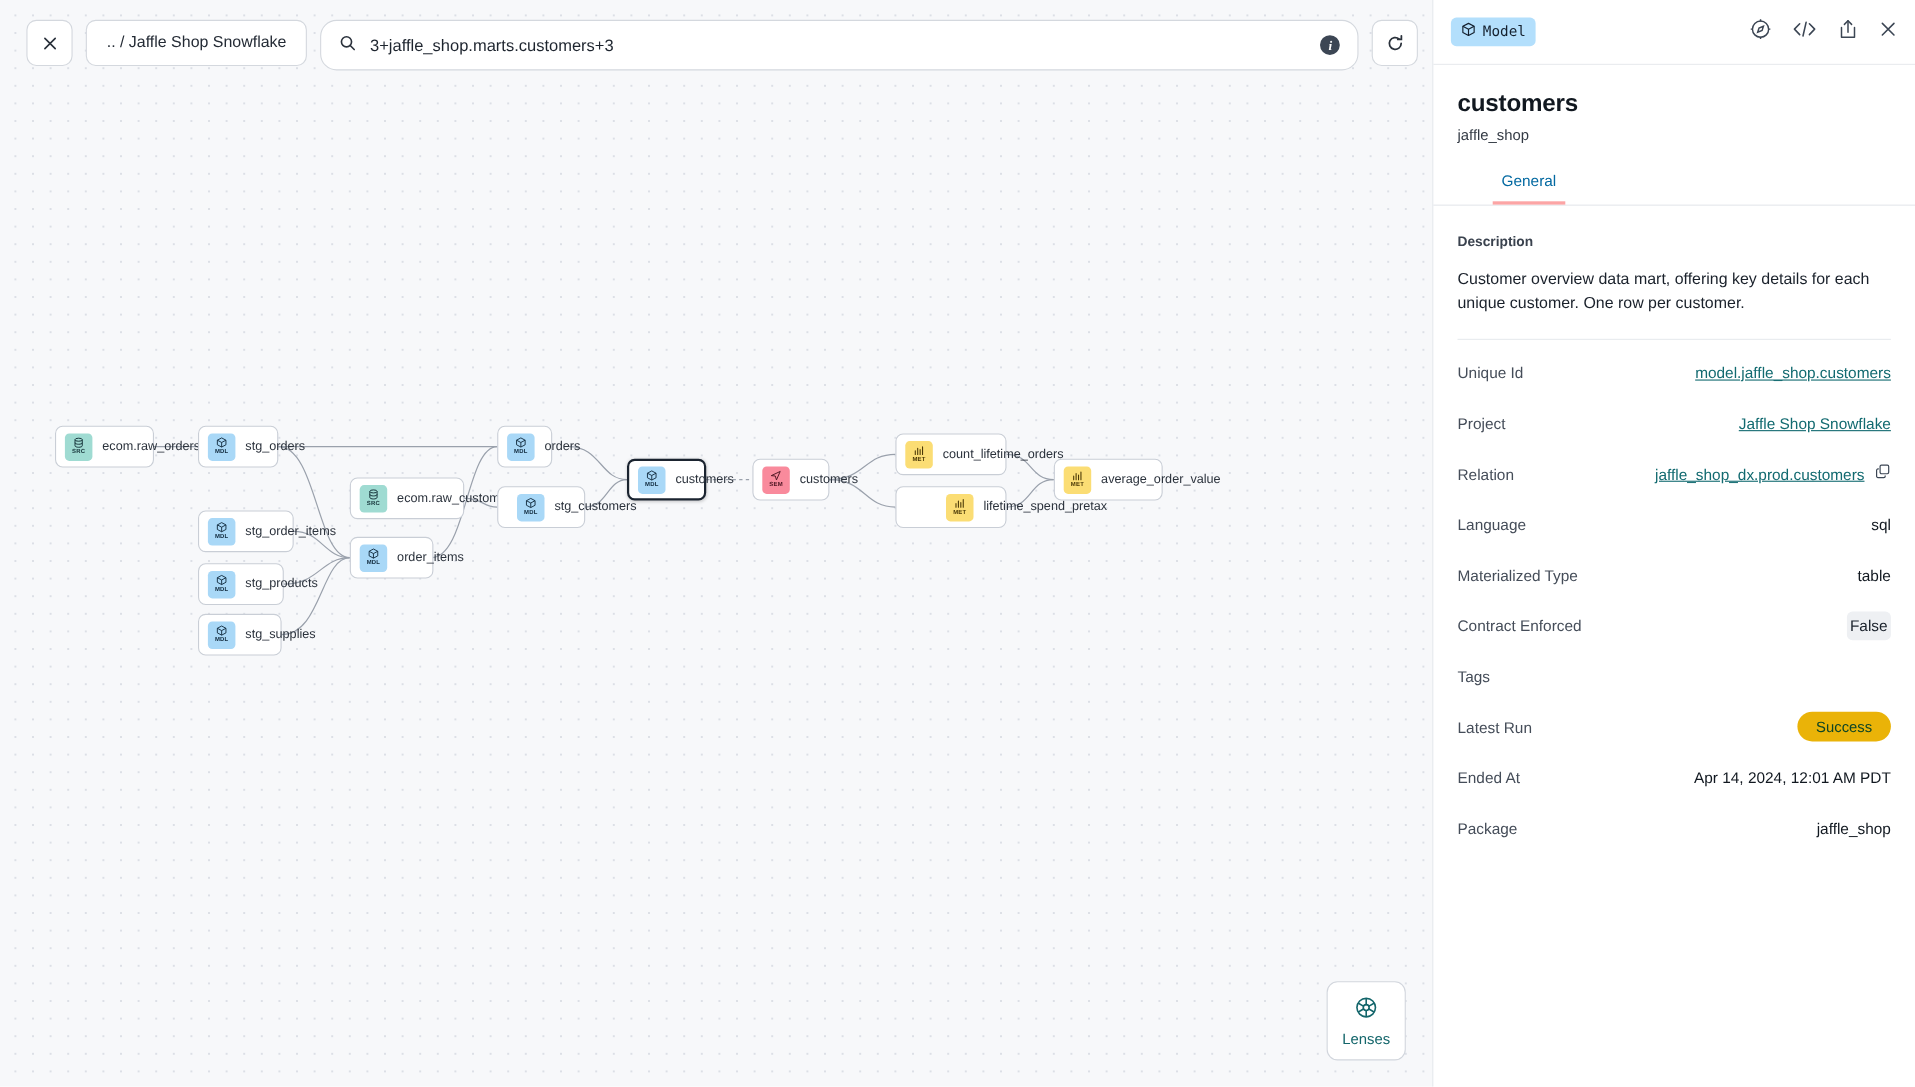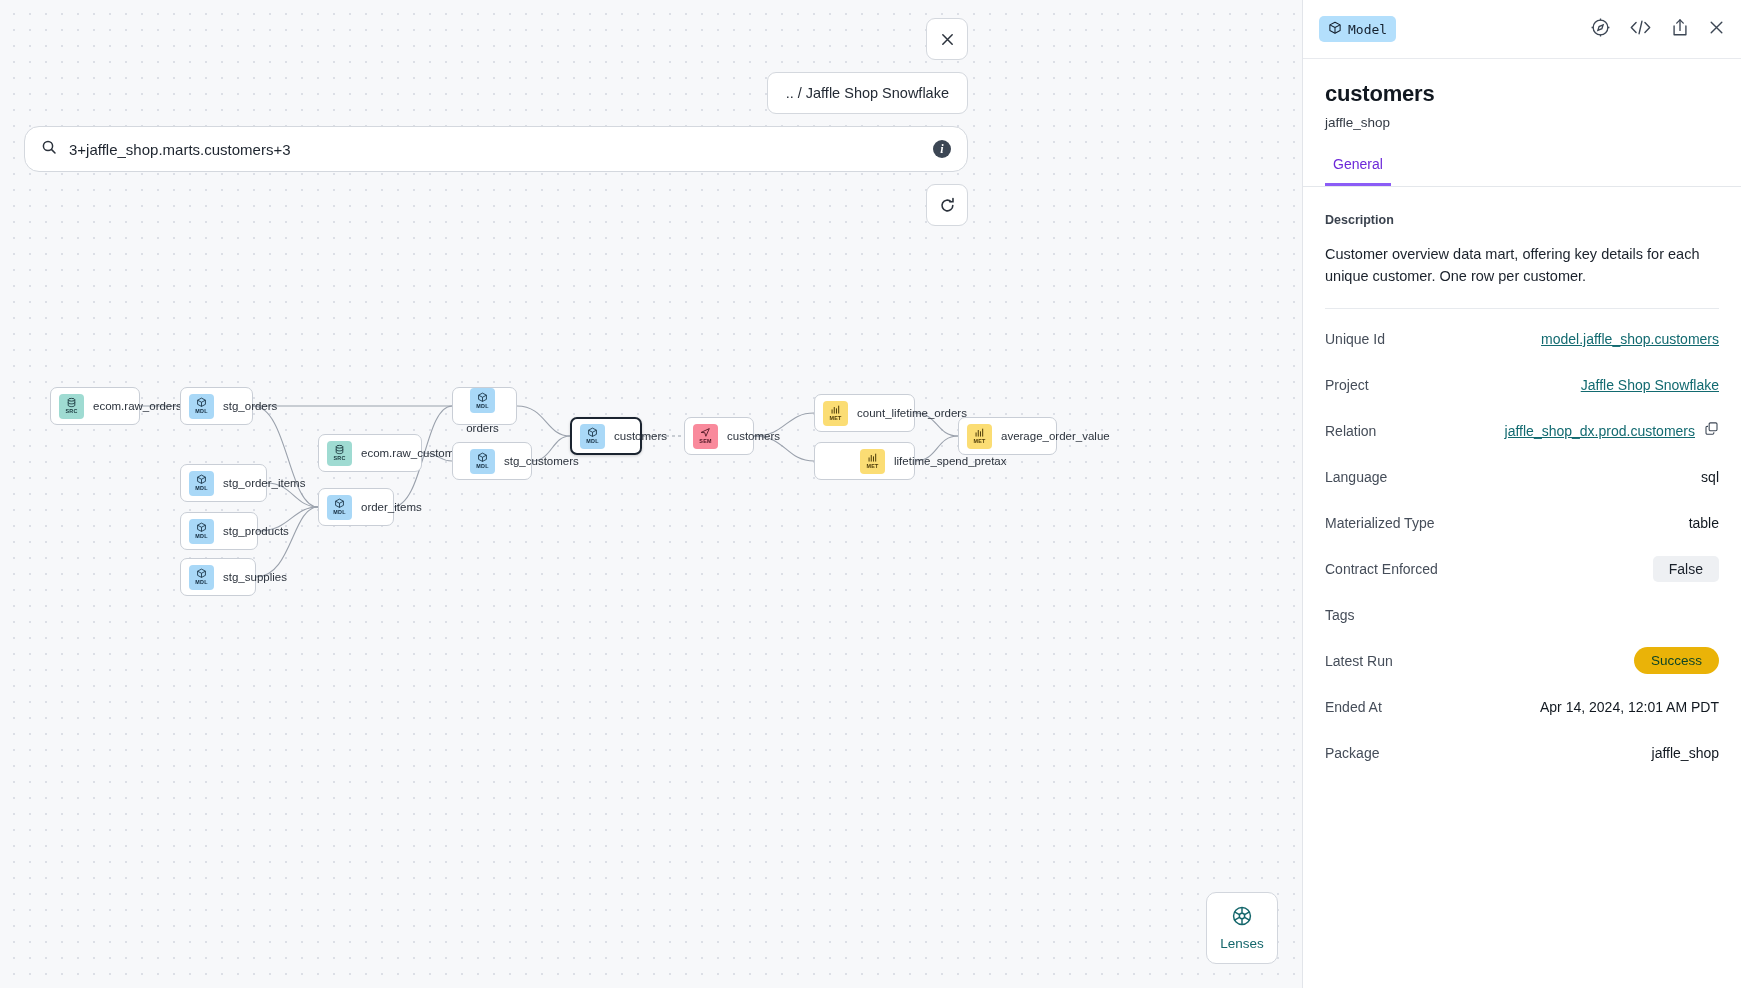--- a/index.html
+++ b/index.html
@@ -19,23 +19,22 @@
     background-image: radial-gradient(circle, #dcdfe6 1.1px, transparent 1.2px);
     background-size: 16px 16px;
     background-position: 6px 6px;
     overflow: hidden;
     flex: none;
   }
 
   
   .toolbar {
     position: absolute; top: 18px; left: 24px;
-    display: flex; align-items: flex-end; gap: 12px;
+    display: flex; align-items: flex-start; gap: 12px;
     z-index: 6;
-    flex-direction: column;
   }
   .tb-btn {
     height: 42px; min-width: 42px;
     background: #fff;
     border: 1px solid #d4d8de;
     border-radius: 9px;
     display: flex; align-items: center; justify-content: center;
     cursor: pointer;
   }
   .tb-btn svg { display:block; }
@@ -167,25 +166,26 @@
   .panel-title { font-size: 22px; font-weight: 700; color: #111820; letter-spacing: -.2px; }
   .panel-sub { font-size: 13.5px; color: #333a44; margin-top: 8px; }
 
   .tabs {
     margin-top: 26px;
     padding: 0 22px;
     border-bottom: 1px solid #e4e7eb;
     display: flex;
   }
   .tab {
-    font-size: 14px; color: #6d28d9;
+    font-size: 14px; color: #0369a1;
     padding: 0 8px 11px 8px;
-    border-bottom: 3px solid #8b5cf6;
+    border-bottom: 3px solid #fca5a5;
     cursor: pointer;
     font-weight: 400;
+    margin-left: 32px;
   }
 
   .panel-body { padding: 26px 22px 0 22px; overflow-y: auto; flex: 1; }
   .sec-label { font-size: 12.5px; font-weight: 700; color: #3a424e; }
   .desc {
     margin-top: 16px;
     font-size: 14.5px; line-height: 1.55;
     color: #1a212b;
   }
   .divider { height: 1px; background: #e7eaee; margin: 20px 0 0 0; }
@@ -194,21 +194,21 @@
     min-height: 32px;
     margin-top: 14px;
     gap: 16px;
   }
   .k { font-size: 14px; color: #454d59; white-space: nowrap; }
   .v { font-size: 14px; color: #111820; text-align: right; }
   .v-link { color: #126a70; text-decoration: underline; cursor: pointer; }
   .v-wrap { display: flex; align-items: center; gap: 9px; justify-content: flex-end; }
   .pill-gray {
     background: #eef0f3; border-radius: 5px;
-    padding: 5px 16px; font-size: 14px; color: #1a212b;
+    padding: 5px 3px; font-size: 14px; color: #1a212b;
   }
   .pill-green {
     background: #eab308; border-radius: 999px;
     padding: 6px 17px; font-size: 13.5px; color: #0e4526;
   }
   .copy-ico { cursor: pointer; display:block; }
 </style>
 </head>
 <body>
 
@@ -347,21 +347,21 @@
         <div class="node" style="left: 318px; top: 488px; width: 76px;">
           <span class="node-badge badge-mdl">
             <svg class="bico" width="11" height="11" viewBox="0 0 18 18" fill="none" stroke="currentColor" stroke-width="1.35" stroke-linejoin="round">
               <path d="M9 1.8 L15.4 5.2 L15.4 12 L9 15.4 L2.6 12 L2.6 5.2 Z"></path>
               <path d="M2.6 5.2 L9 8.6 L15.4 5.2 M9 8.6 L9 15.4"></path>
             </svg>
             <span class="btxt">MDL</span>
           </span>
           <span class="node-label">order_items</span>
         </div>
-        <div class="node" style="left: 452px; top: 387px; width: 65px; flex-direction: column;">
+        <div class="node" style="left: 452px; top: 387px; width: 50px;">
           <span class="node-badge badge-mdl">
             <svg class="bico" width="11" height="11" viewBox="0 0 18 18" fill="none" stroke="currentColor" stroke-width="1.35" stroke-linejoin="round">
               <path d="M9 1.8 L15.4 5.2 L15.4 12 L9 15.4 L2.6 12 L2.6 5.2 Z"></path>
               <path d="M2.6 5.2 L9 8.6 L15.4 5.2 M9 8.6 L9 15.4"></path>
             </svg>
             <span class="btxt">MDL</span>
           </span>
           <span class="node-label">orders</span>
         </div>
         <div class="node" style="left: 452px; top: 442px; width: 80px; padding-left: 17px;">

